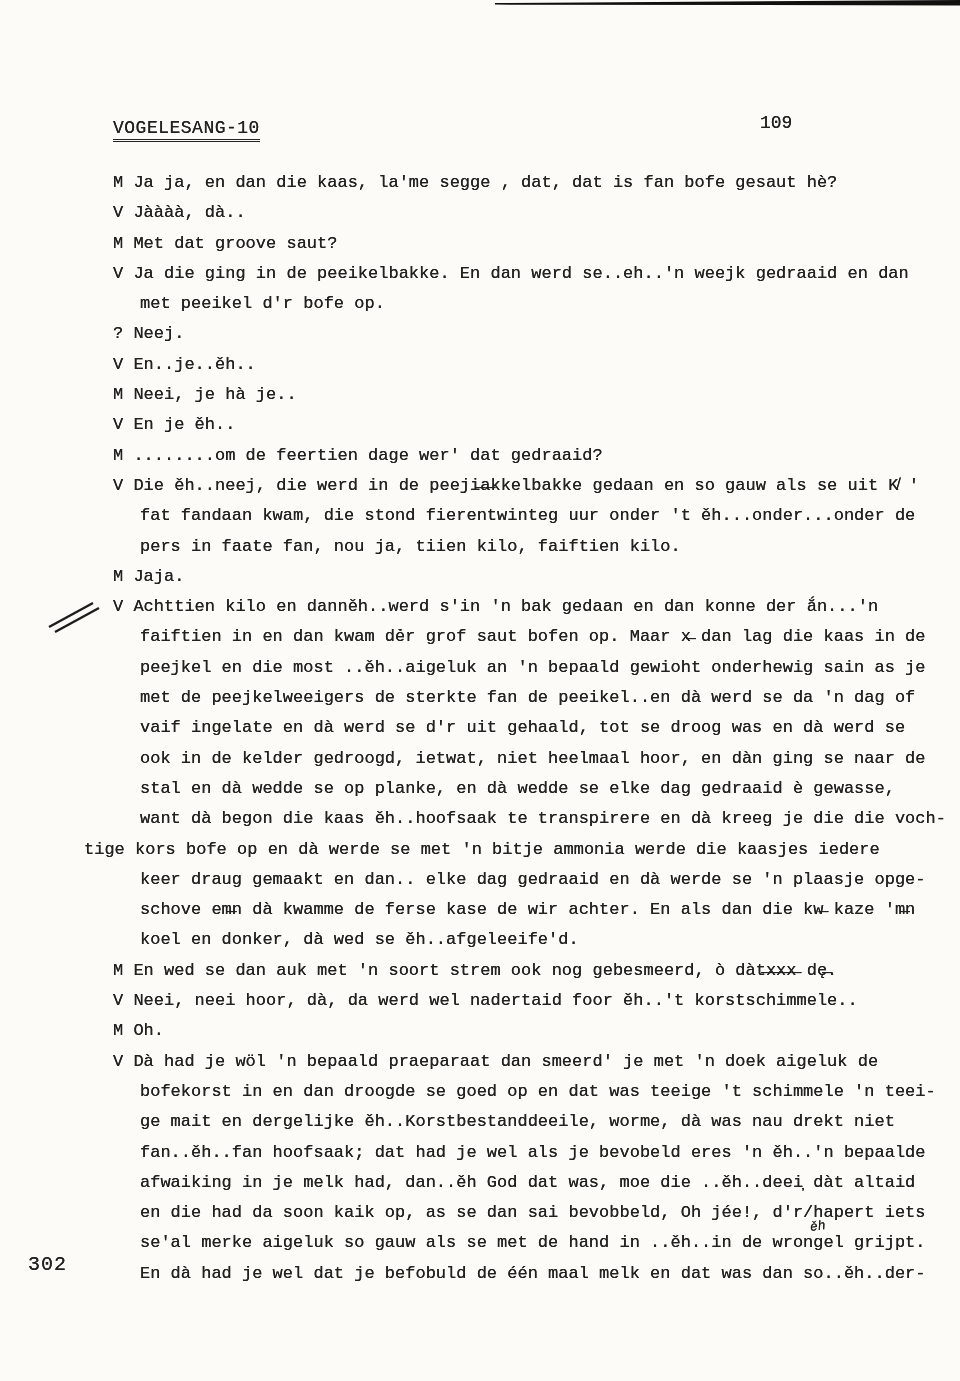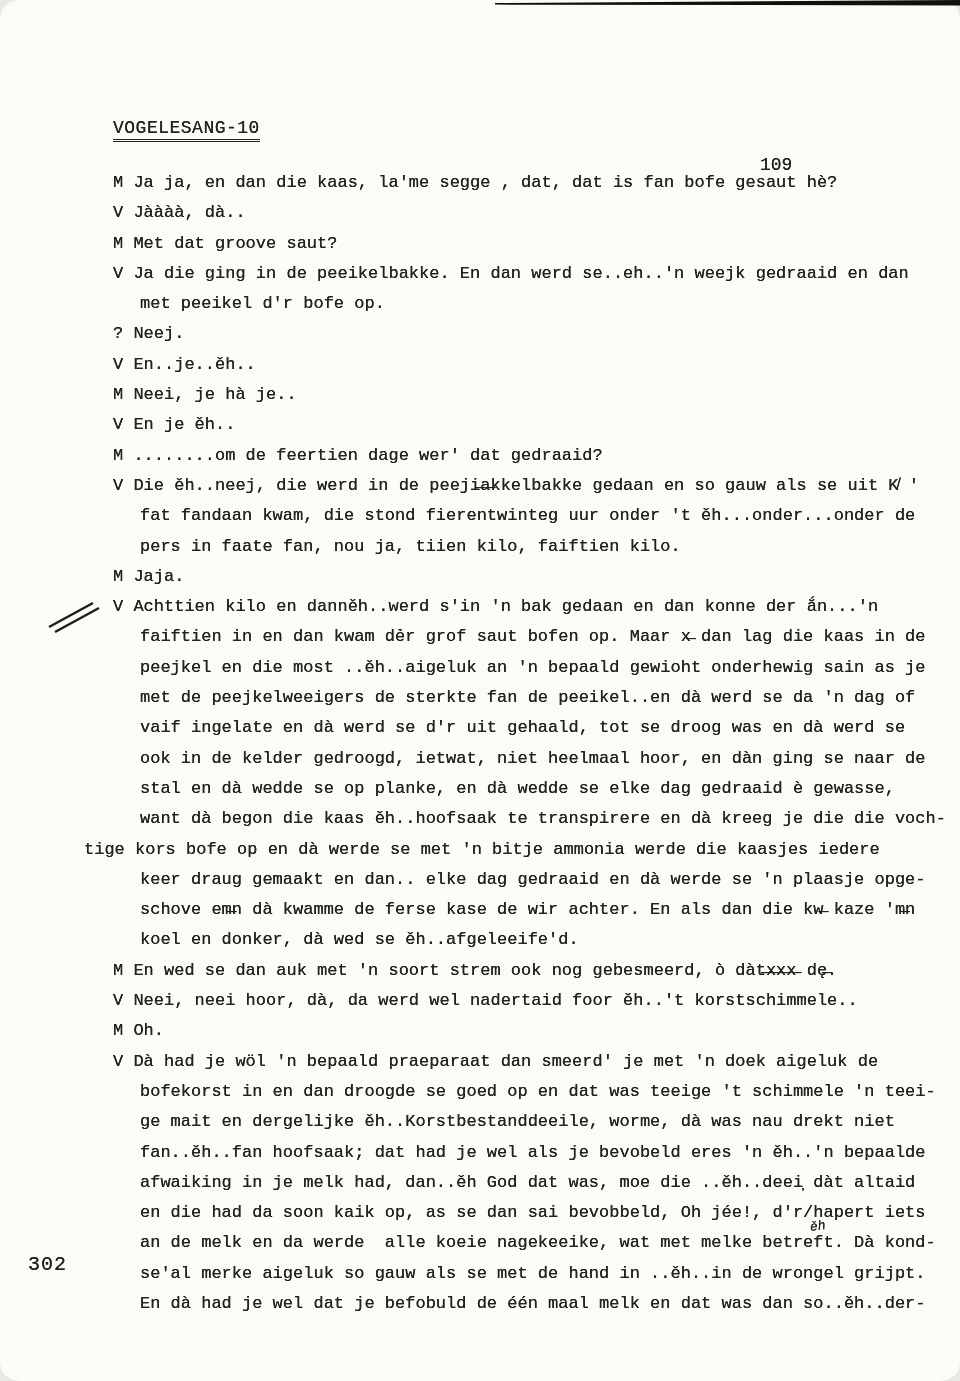--- a/index.html
+++ b/index.html
@@ -2,35 +2,33 @@
 <html><head>
 <meta charset="utf-8">
 <style>
   html,body{margin:0;padding:0;}
   body{width:960px;height:1381px;overflow:hidden;background:#e9e7e2;}
   .page{
     position:relative;width:960px;height:1381px;
     background:#fcfbf7;
     font-family:"Liberation Mono","DejaVu Sans Mono",monospace;
     color:#232220;
-    border-radius:19px;
   }
   .scan-edge{position:absolute;left:495px;top:0;}
   .doc-header{position:absolute;left:113px;top:118px;font-size:18px;}
   .doc-title{
     display:inline-block;
     border-bottom:3px double #232220;
     padding-bottom:1px;
     letter-spacing:.5px;
     text-shadow:0 0 .5px #232220;
   }
   .page-number{
     position:absolute;left:760px;top:113px;font-size:18px;
     text-shadow:0 0 .5px #232220;
-    margin-top:42px;
   }
   .transcript{
     position:absolute;left:113px;top:168px;width:840px;
   }
   .line{
     white-space:pre;
     font-size:17px;
     line-height:30.3px;
     height:30.3px;
     text-shadow:0 0 .45px #232220;
@@ -103,18 +101,17 @@
       <div class="line cont"><span>koel en donker, dà wed se ěh..afgeleeife'd.</span></div>
       <div class="line"><span>M</span><span> En wed se dan auk met 'n soort strem ook nog gebesmeerd, ò dàt̶x̶x̶x̶ dę̶.</span></div>
       <div class="line"><span>V</span><span> Neei, neei hoor, dà, da werd wel nadertaid foor ěh..'t korstschimmele..</span></div>
       <div class="line"><span>M</span><span> Oh.</span></div>
       <div class="line"><span>V</span><span> Dà had je wöl 'n bepaald praeparaat dan smeerd' je met 'n doek aigeluk de</span></div>
       <div class="line cont"><span>bofekorst in en dan droogde se goed op en dat was teeige 't schimmele 'n teei-</span></div>
       <div class="line cont"><span>ge mait en dergelijke ěh..Korstbestanddeeile, worme, dà was nau drekt niet</span></div>
       <div class="line cont"><span>fan..ěh..fan hoofsaak; dat had je wel als je bevobeld eres 'n ěh..'n bepaalde</span></div>
       <div class="line cont"><span>afwaiking in je melk had, dan..ěh God dat was, moe die ..ěh..deei̦ dàt altaid</span></div>
       <div class="line cont"><span>en die had da soon kaik op, as se dan sai bevobbeld, Oh jée!, d'r/hapert iets</span></div>
-      <div class="line cont"><span>an de melk en da werde  alle koeie nagekeeike, wat met melke betreft. Dà kond-</span></div>
       <div class="line cont"><span>se'al merke aigeluk so gauw als se met de hand in ..ěh..in de wrongel grijpt.</span></div>
       <div class="line cont"><span>En dà had je wel dat je befobuld de één maal melk en dat was dan so..ěh..der-</span></div>
     </div>
 
 </div>
 
 </body></html>

